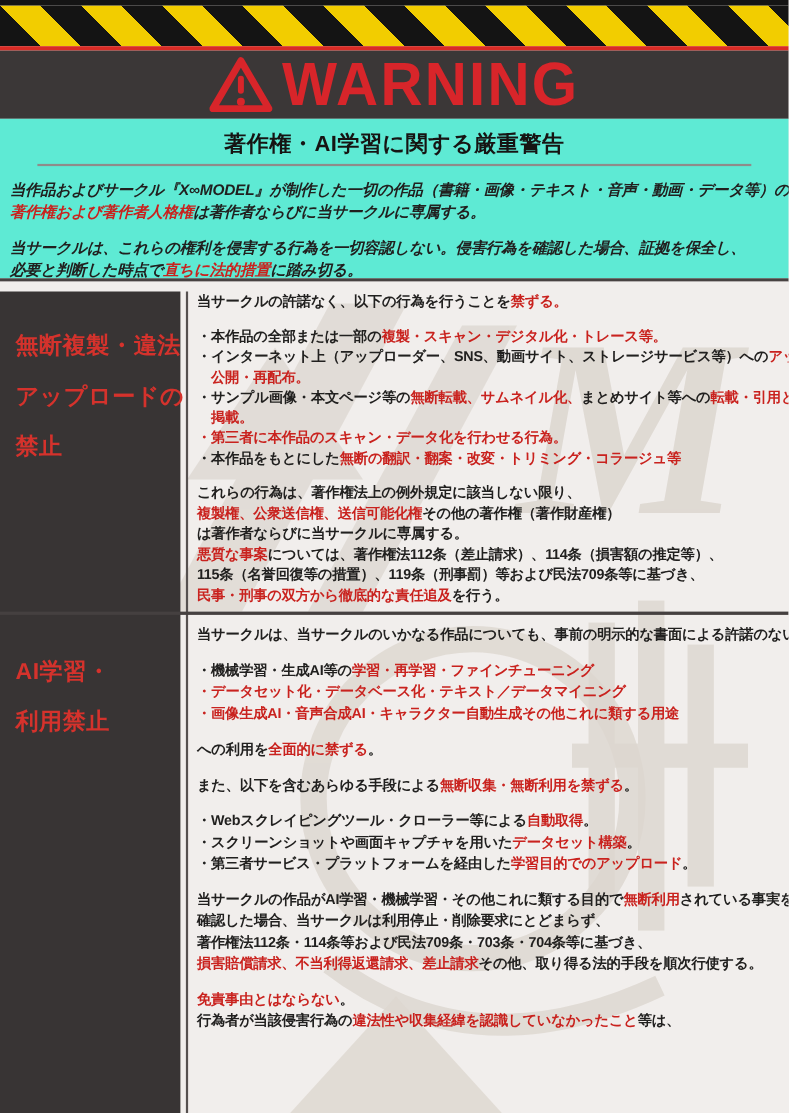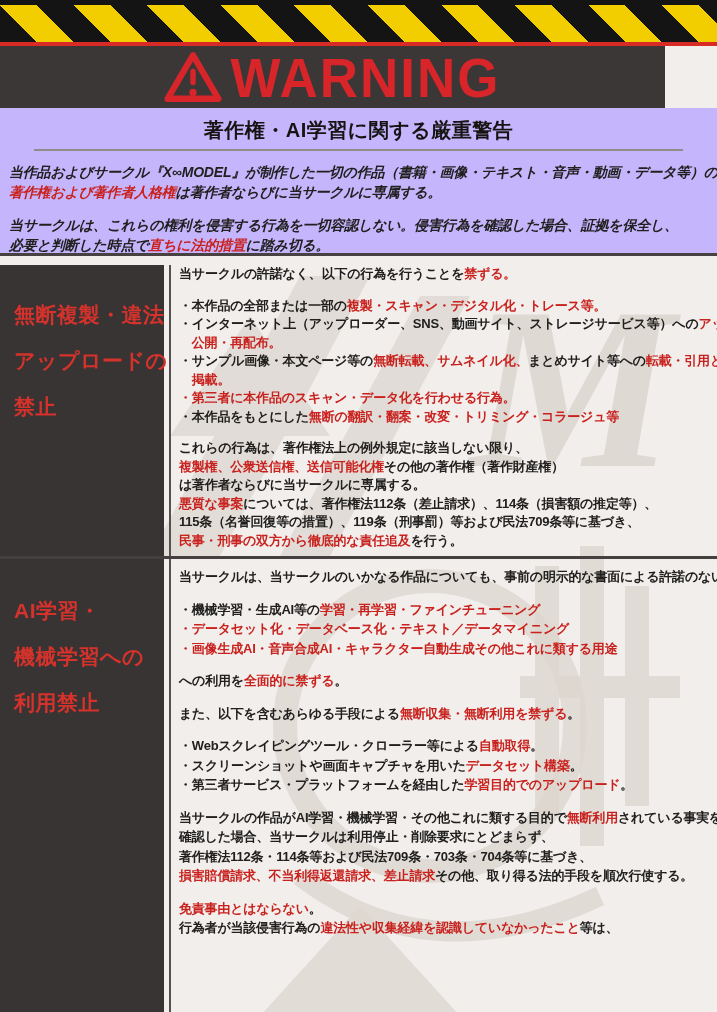--- a/index.html
+++ b/index.html
@@ -10,30 +10,30 @@
   }
   
   .hazard{
     position:absolute;top:0;left:0;width:717px;height:42px;
     background:repeating-linear-gradient(45deg,#141414 0 26px,#f2cd00 26px 52px);
     border-top:5px solid #141414;box-sizing:border-box;
   }
   .redline{position:absolute;top:42px;left:0;width:717px;height:4px;background:#d92b25;}
   
   .warnbar{
-    position:absolute;top:46px;left:0;width:665px;height:62px;background:#3b3737;
+    position:absolute;top:46px;left:0;width:717px;height:62px;background:#3b3737;
     display:flex;align-items:center;justify-content:center;gap:8px;
   }
   .warntxt{
     color:#d8252a;font-size:53px;font-weight:900;letter-spacing:2px;line-height:1;
     font-family:"Liberation Sans",sans-serif;transform:scaleY(1.05);
   }
   .tri{width:58px;height:54px;display:block;}
   
-  .intro{position:absolute;top:108px;left:0;width:717px;height:145px;background:#c4b5fd;}
+  .intro{position:absolute;top:108px;left:0;width:717px;height:145px;background:#5eead4;}
   .title{margin-top:9px;text-align:center;font-size:20px;font-weight:800;color:#161413;letter-spacing:.5px;}
   .titlerule{height:2px;background:#8f8c8a;margin:5px 34px 11px 34px;}
   .ipara{padding:0 9px;}
   .ipara + .ipara{margin-top:13px;}
   .ipara .bline{font-size:14px;line-height:20px;font-style:italic;}
   
   .div1{position:absolute;top:253px;left:0;width:717px;height:3px;background:#474241;}
   
   .main{position:absolute;top:256px;left:0;width:717px;height:756px;background:#f1eeec;overflow:hidden;}
   .wm{position:absolute;top:0;left:0;pointer-events:none;}
@@ -110,21 +110,20 @@
   <div class="vline"></div>
   <div class="div2"></div>
 
   <div class="slabel slabel1">
       <div class="lbl-line">無断複製・違法</div>
       <div class="lbl-line">アップロードの</div>
       <div class="lbl-line">禁止</div>
     </div>
   <div class="slabel slabel2">
       <div class="lbl-line">AI学習・</div>
-      <div class="lbl-line">機械学習への</div>
       <div class="lbl-line">利用禁止</div>
     </div>
 
   <div class="content content1">
       <div class="bline"><span>当サークルの許諾なく、以下の行為を行うことを</span><span class="em">禁ずる。</span></div>
       <div class="gap"></div>
       <div class="bline"><span>・本作品の全部または一部の</span><span class="em">複製・スキャン・デジタル化・トレース等。</span></div>
       <div class="bline"><span>・インターネット上（アップローダー、SNS、動画サイト、ストレージサービス等）への</span><span class="em">アップロード・</span></div>
       <div class="bline"><span>　</span><span class="em">公開・再配布。</span></div>
       <div class="bline"><span>・サンプル画像・本文ページ等の</span><span class="em">無断転載、サムネイル化、</span><span>まとめサイト等への</span><span class="em">転載・引用と称する</span></div>

